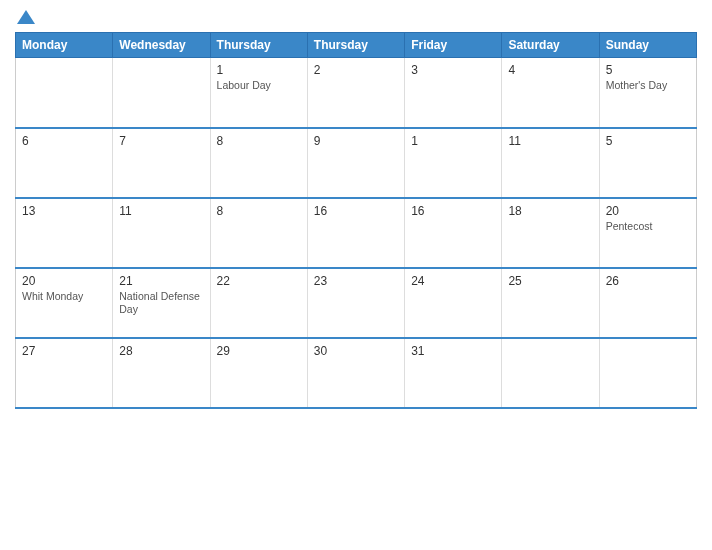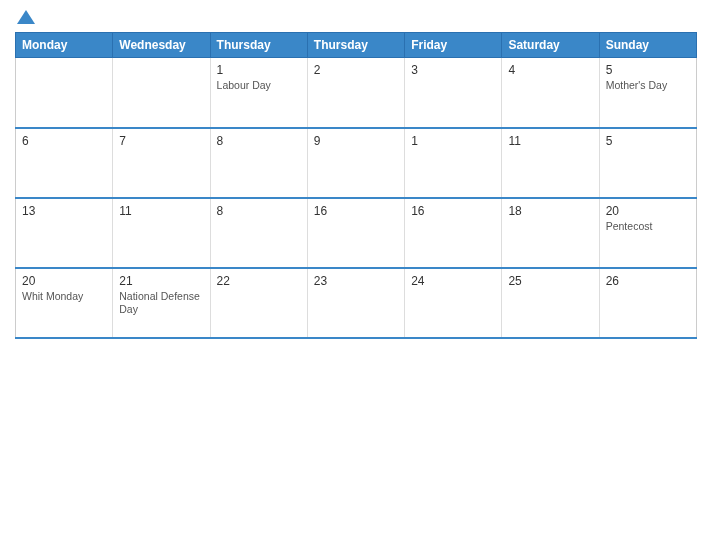--- a/index.html
+++ b/index.html
@@ -235,15 +235,34 @@
           <td>
             <span class="day-num">24</span>
           </td>
           <td>
             <span class="day-num">25</span>
           </td>
           <td>
             <span class="day-num">26</span>
           </td>
         </tr>
+        <tr>
+          <td>
+            <span class="day-num">27</span>
+          </td>
+          <td>
+            <span class="day-num">28</span>
+          </td>
+          <td>
+            <span class="day-num">29</span>
+          </td>
+          <td>
+            <span class="day-num">30</span>
+          </td>
+          <td>
+            <span class="day-num">31</span>
+          </td>
+          <td class="empty"></td>
+          <td class="empty"></td>
+        </tr>
       </tbody>
   </table>
 </div>
 
 </body></html>

